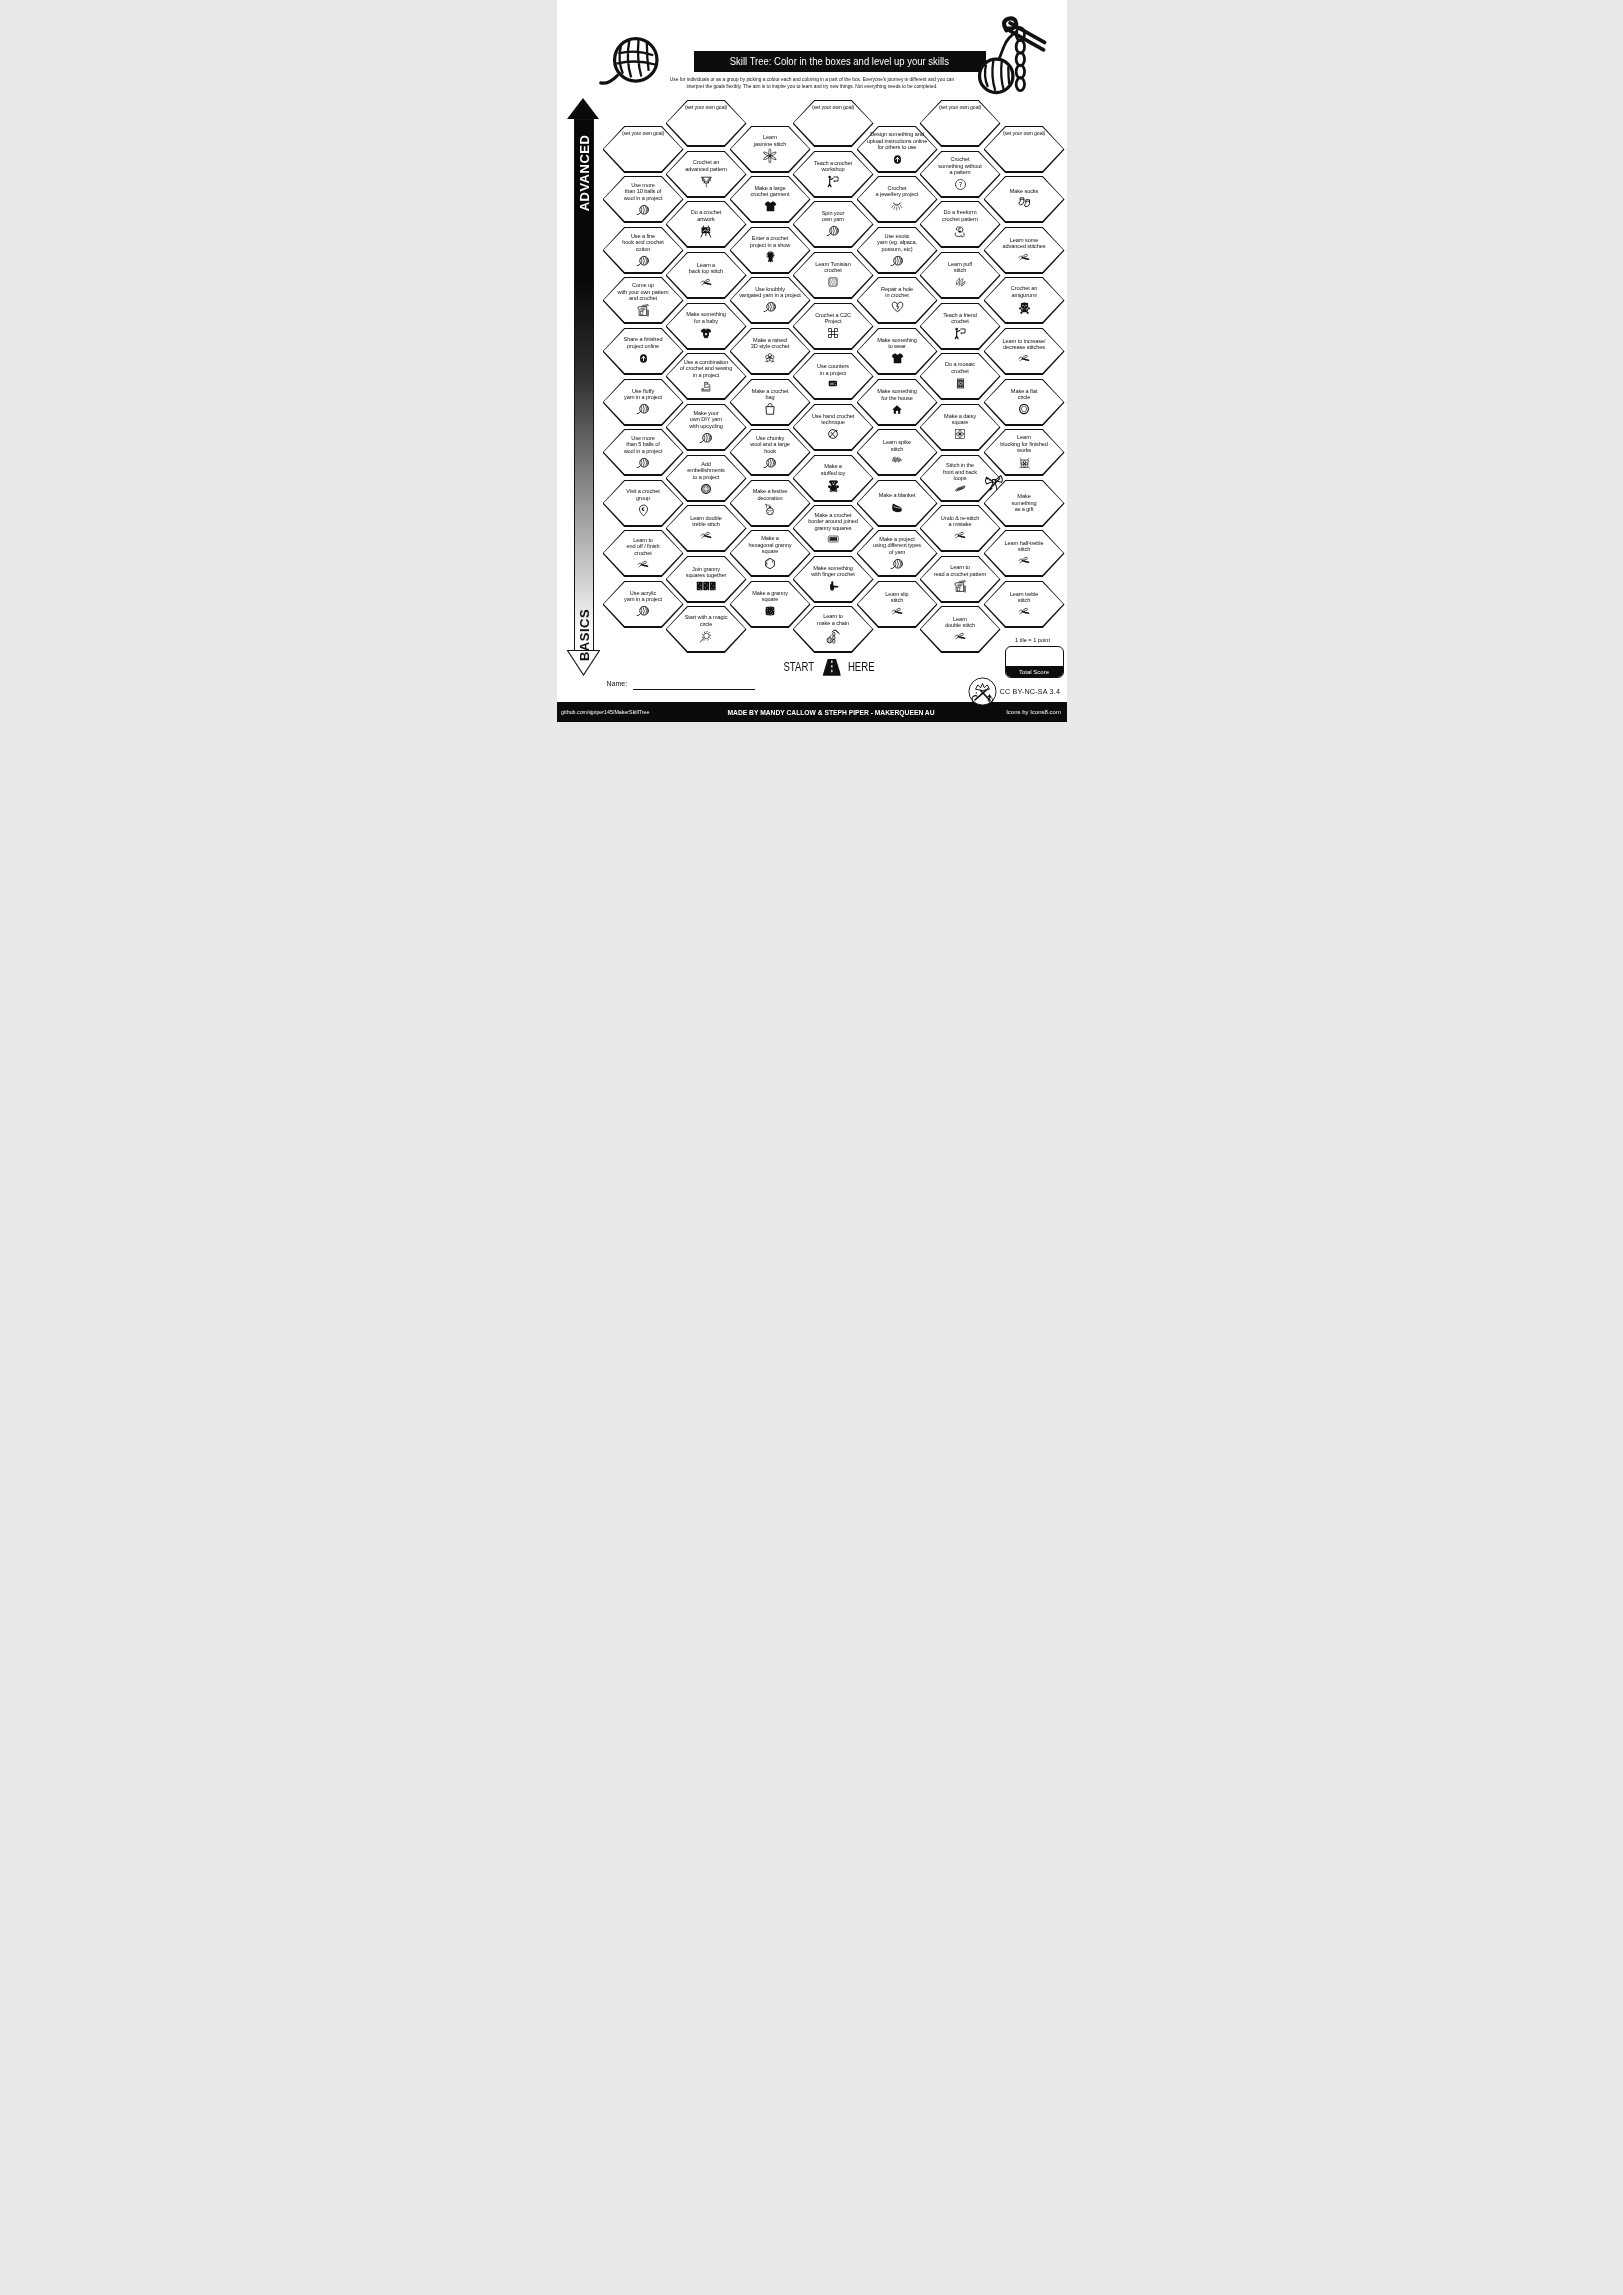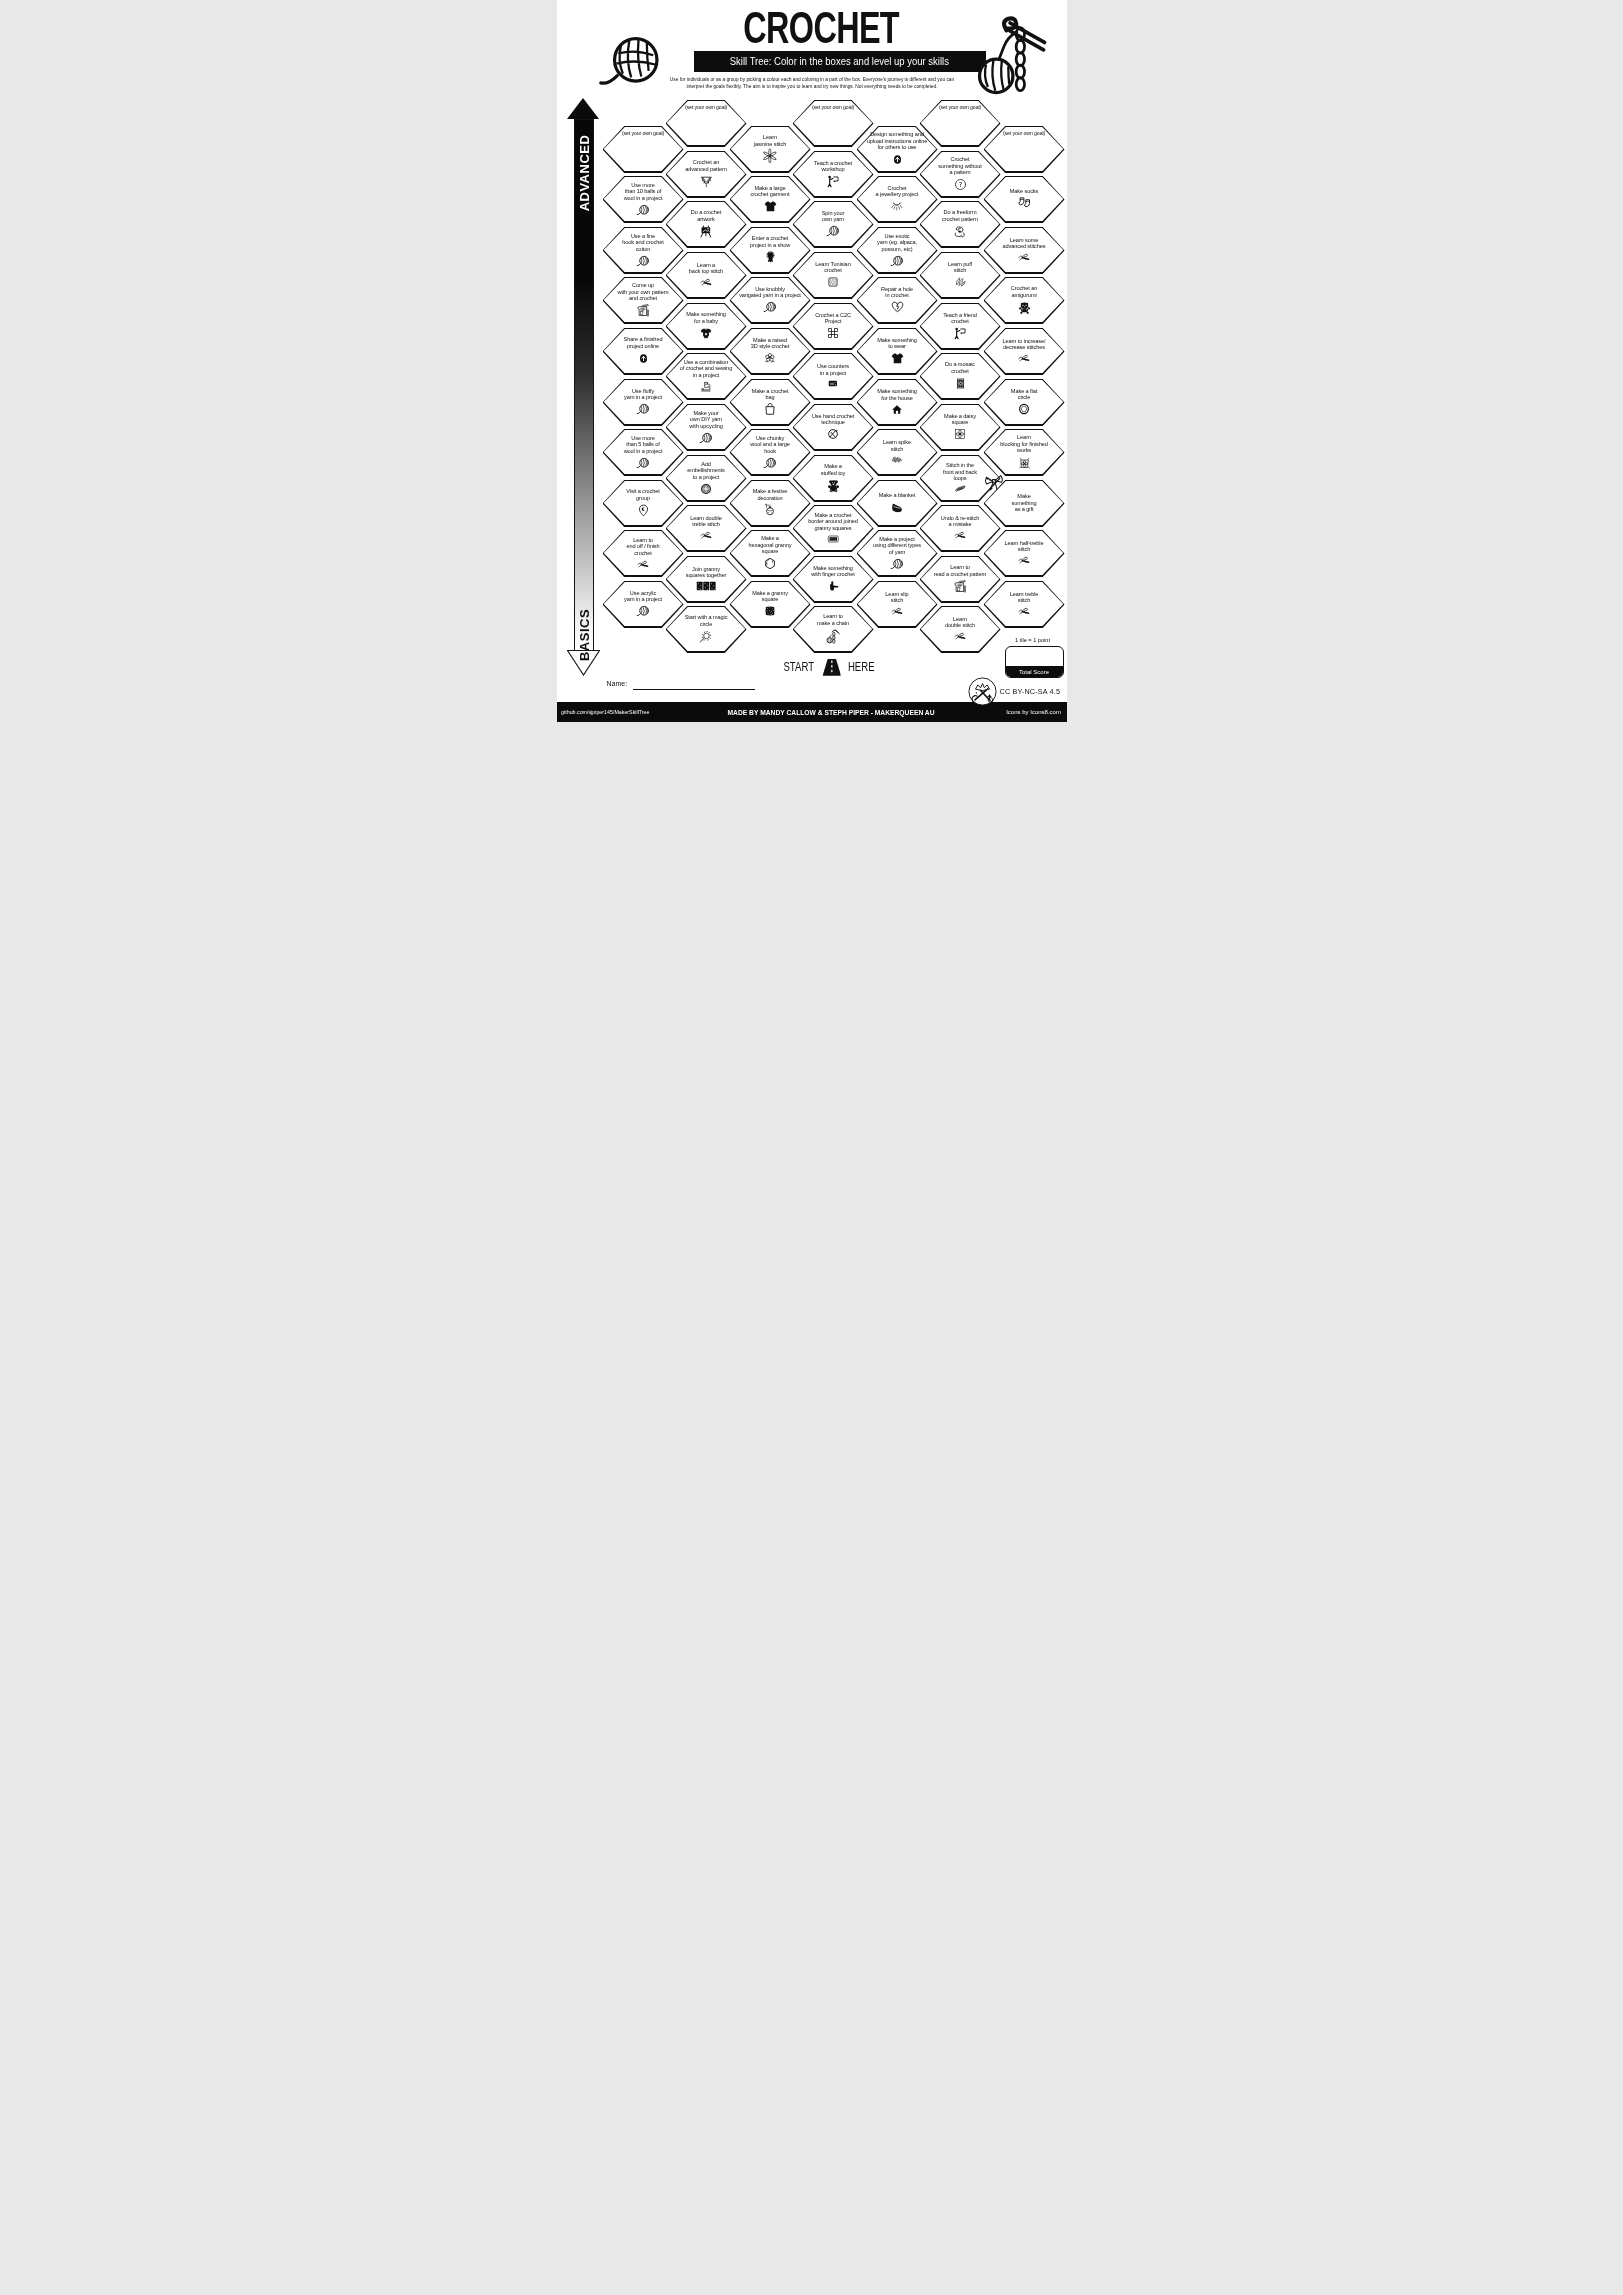--- a/index.html
+++ b/index.html
@@ -408,21 +408,20 @@
         <path d="M12 34 Q10 18 24 10 Q22 26 12 34 Z"></path>
         <path d="M20 36 Q22 18 34 12 Q34 28 20 36 Z"></path>
         <path d="M28 38 Q34 24 42 22 Q40 34 28 38 Z"></path>
       </g>
     </symbol>
   </defs>
 </svg>
 
 <div class="page">
 
-  <div class="title"><span class="cond">CROCHET</span></div>
   <div class="subtitle">
       <span class="cond">Skill Tree:  Color in the boxes and level up your skills</span>
     </div>
   <div class="desc">Use for individuals or as a group by picking a colour each and coloring in a part of the box.  Everyone's journey is different and you can
 interpret the goals flexibly.  The aim is to inspire you to learn and try new things. Not everything needs to be completed.</div>
 
   <svg class="art" style="left:41px;top:35px" width="70" height="59" viewBox="0 0 152 128">
     <circle cx="82" cy="54" r="46" fill="none" stroke="#111" stroke-width="7"></circle>
     <path d="M50 22 Q42 54 54 84 M68 12 Q60 54 72 92 M88 10 Q84 54 94 90 M106 17 Q106 48 110 78 M44 40 Q82 30 120 44 M40 62 Q82 52 124 64" fill="none" stroke="#111" stroke-width="5"></path>
     <path d="M42 88 Q22 108 6 104" fill="none" stroke="#111" stroke-width="7" stroke-linecap="round"></path>
@@ -1276,21 +1275,21 @@
     <circle cx="31" cy="31" r="29" fill="#fff" stroke="#111" stroke-width="2"></circle>
     <path d="M16 26 L21 17 L27 23 L31 14 L35 23 L41 17 L46 26 Q31 32 16 26 Z" fill="none" stroke="#111" stroke-width="2" stroke-linejoin="round"></path>
     <path d="M15 49 L39 28" stroke="#111" stroke-width="3.4" stroke-linecap="round"></path>
     <path d="M11 53 Q6 47 11 42 Q15 38 20 41" fill="none" stroke="#111" stroke-width="2.4"></path>
     <path d="M47 50 L27 29" stroke="#111" stroke-width="3.4" stroke-linecap="round"></path>
     <rect x="44" y="45" width="9" height="9" rx="2.5" transform="rotate(45 48.5 49.5)" fill="none" stroke="#111" stroke-width="2"></rect>
     <path d="M46 36 l1.6 3.4 3.4 1.6 -3.4 1.6 -1.6 3.4 -1.6 -3.4 -3.4 -1.6 3.4 -1.6 Z" fill="#111"></path>
     <circle cx="18" cy="34" r="1.5" fill="#111"></circle>
       <circle cx="42" cy="25" r="1.5" fill="#111"></circle>
   </svg>
-  <div class="license-text">CC BY-NC-SA 4.5</div>
+  <div class="license-text">CC BY-NC-SA 3.4</div>
 
   <div class="footer">
     <span class="footer-left">github.com/sjpiper145/MakerSkillTree</span>
     <span class="footer-center"><span class="cond">MADE BY MANDY CALLOW &amp; STEPH PIPER  -  MAKERQUEEN AU</span></span>
     <span class="footer-right">Icons by Icons8.com</span>
   </div>
 
 </div>
 
 

